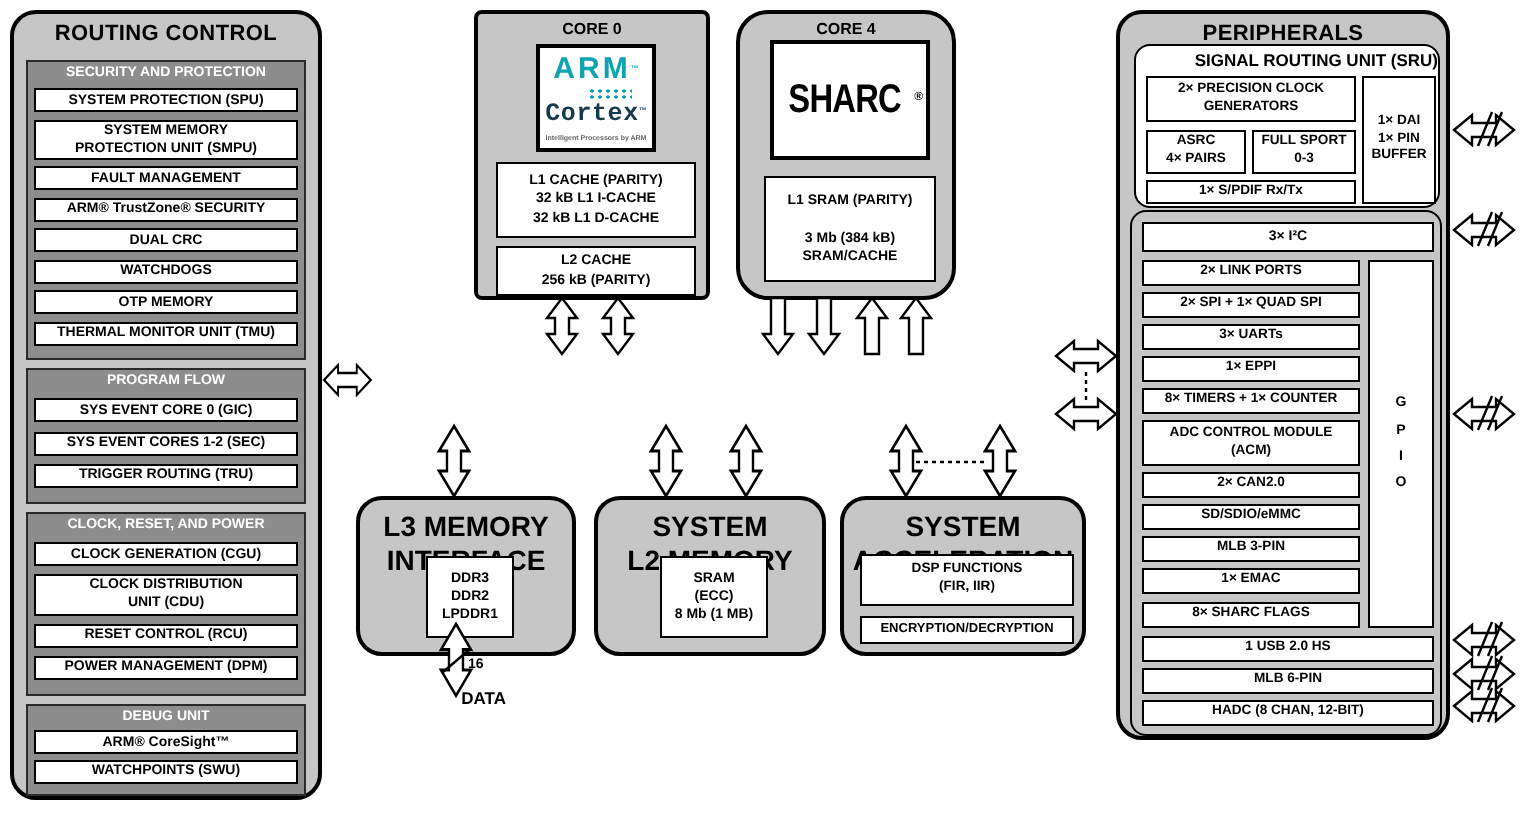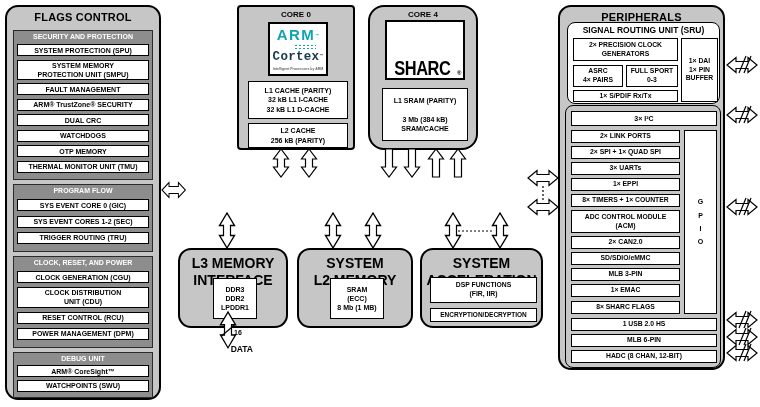--- a/index.html
+++ b/index.html
@@ -14,40 +14,40 @@
   .abs{position:absolute;}
   .panel{position:absolute;left:6px;right:6px;background:#8d8d8d;border:1px solid #2a2a2a;
          display:flex;flex-direction:column;box-sizing:border-box;}
   .phead{color:#fff;font-size:7px;font-weight:bold;text-align:center;padding:2px 0 0;}
   .pitems{display:flex;flex-direction:column;justify-content:space-evenly;flex:1;padding:1px 3px 3px;}
   .pitems .wb{min-height:12px;}
   .blocktitle{font-weight:bold;text-align:center;font-size:14px;line-height:1.2;
               white-space:pre-line;padding-top:5px;}
   .srubox{position:absolute;background:#fff;border:1.6px solid #000;border-radius:8px;box-sizing:border-box;}
   .cont2{position:absolute;border:1.6px solid #000;border-radius:8px;box-sizing:border-box;background:transparent;}
-  .sruttl{font-weight:bold;text-align:center;font-size:8.5px;padding-top:2px;}
+  .sruttl{font-weight:bold;text-align:right;font-size:8.5px;padding-top:2px;}
   .armword{color:#0ea4b2;font-weight:bold;font-size:15px;letter-spacing:1.5px;line-height:1;}
   .armtm{font-size:4px;vertical-align:super;color:#0ea4b2;}
   .cortexword{color:#16394c;font-weight:bold;font-size:12.5px;letter-spacing:.3px;line-height:1;font-family:Liberation Mono, monospace;}
   .cortextm{font-size:4px;vertical-align:super;color:#16394c;}
   .dots{width:22px;height:6px;margin:2px 0 1px 14px;
         background-image:radial-gradient(#0ea4b2 1px,transparent 1.1px);background-size:4px 3px;}
   .armcap{font-size:3.5px;color:#666;font-weight:bold;margin-top:3px;}
   .sharcword{font-weight:900;font-size:20px;letter-spacing:-.5px;transform:scaleX(.82);line-height:1;}
   .sharcreg{font-size:6px;vertical-align:super;font-weight:bold;}
   .buslabel{position:absolute;font-weight:bold;color:#000;}
   svg.arrows{position:absolute;left:0;top:0;pointer-events:none;}
 </style>
 </head>
 <body>
 
 <div class="stage">
 
   <div class="gbox" style="left:5px;top:5px;width:156px;height:395px;">
-    <div class="gtitle">FLAGS CONTROL</div>
+    <div class="gtitle">ROUTING CONTROL</div>
 
     <div class="panel" style="top:23px;height:150px;">
       <div class="phead">SECURITY AND PROTECTION</div>
       <div class="pitems">
         <div class="wb">SYSTEM PROTECTION (SPU)</div>
         <div class="wb">SYSTEM MEMORY
 PROTECTION UNIT (SMPU)</div>
         <div class="wb">FAULT MANAGEMENT</div>
         <div class="wb">ARM® TrustZone® SECURITY</div>
         <div class="wb">DUAL CRC</div>
@@ -96,21 +96,21 @@
     </div>
     <div class="wb abs" style="left:9px;top:74px;width:100px;height:38px;">L1 CACHE (PARITY)
 32 kB L1 I-CACHE
 32 kB L1 D-CACHE</div>
     <div class="wb abs" style="left:9px;top:116px;width:100px;height:25px;">L2 CACHE
 256 kB (PARITY)</div>
   </div>
 
   <div class="gbox" style="left:368px;top:5px;width:110px;height:145px;border-radius:16px;">
     <div class="stitle">CORE 4</div>
-    <div class="wb abs" style="left:15px;top:13px;width:80px;height:60px;border-width:2px;align-items:flex-end;">
+    <div class="wb abs" style="left:15px;top:13px;width:80px;height:60px;border-width:2px;">
       <span class="sharcword">SHARC</span><span class="sharcreg">®</span>
     </div>
     <div class="wb abs" style="left:12px;top:81px;width:86px;height:53px;">L1 SRAM (PARITY)
 
 3 Mb (384 kB)
 SRAM/CACHE</div>
   </div>
 
 
   <div class="gbox" style="left:178px;top:248px;width:110px;height:80px;">

